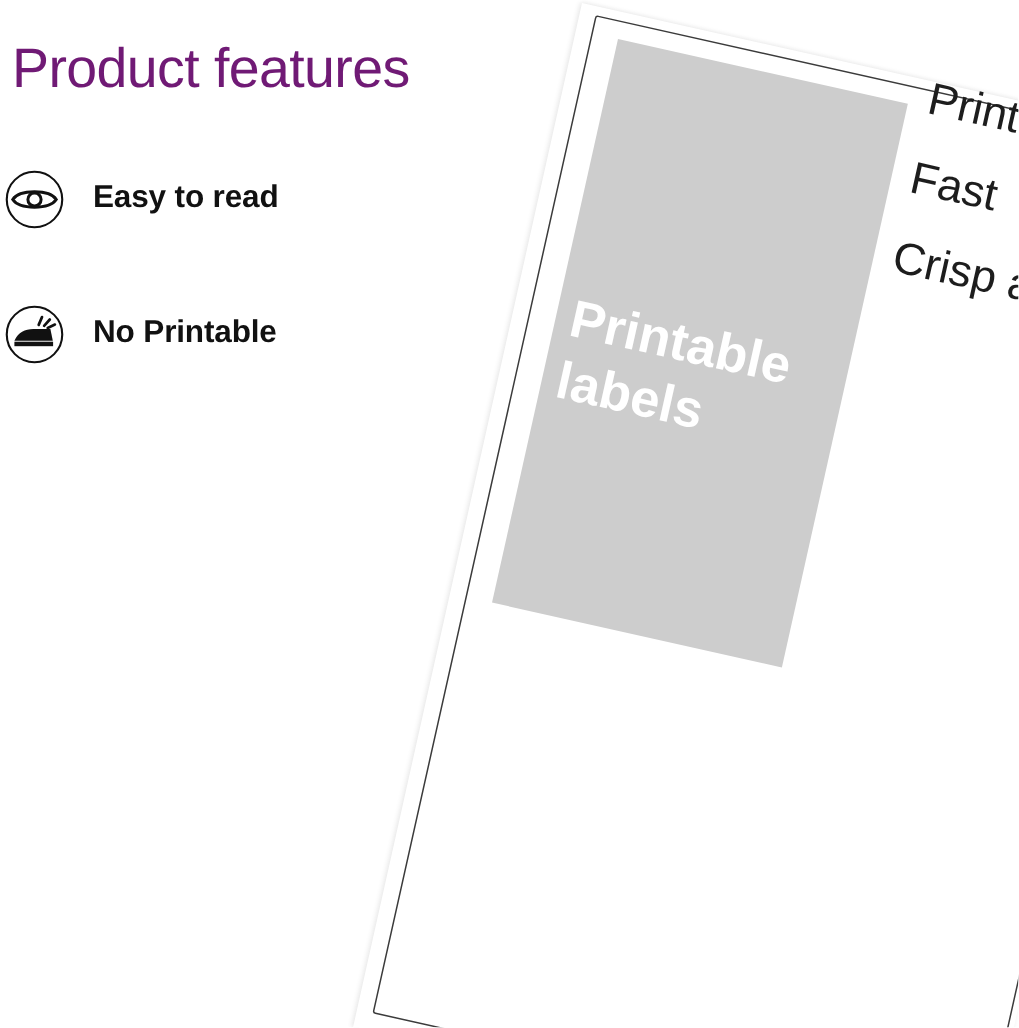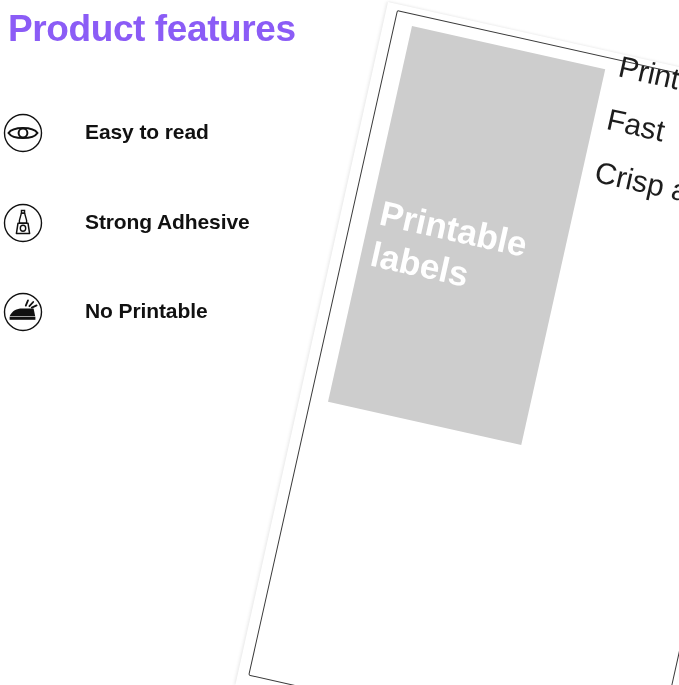--- a/index.html
+++ b/index.html
@@ -16,25 +16,25 @@
     width: 679px;
     height: 685px;
     background: #ffffff;
     overflow: hidden;
   }
 
   
   #page-title {
     position: absolute;
     left: 8px;
-    top: 8px;
+    top: 25px;
     font-size: 37px;
-    font-weight: bold;
+    font-weight: normal;
     letter-spacing: -0.4px;
-    color: #8b5cf6;
+    color: #701a75;
     white-space: nowrap;
     z-index: 6;
   }
 
   
   #feature-list {
     position: absolute;
     left: 0;
     top: 113px;
     width: 310px;
@@ -54,21 +54,20 @@
   .feature-icon svg { display: block; width: 40px; height: 40px; }
   .feature-label {
     position: absolute;
     left: 62px;
     top: 7px;
     font-size: 21px;
     font-weight: bold;
     color: #111111;
     white-space: nowrap;
     letter-spacing: -0.1px;
-    margin-left: 23px;
   }
 
   
   #label-sheet-group {
     position: absolute;
     left: 0;
     top: 0;
     width: 679px;
     height: 685px;
     z-index: 1;
@@ -163,32 +162,20 @@
       <span class="feature-icon">
         <svg viewBox="0 0 40 40">
           <circle cx="20" cy="20" r="18.5" fill="none" stroke="#111" stroke-width="1.4"></circle>
           <path d="M5.5 20 C10 13.2, 30 13.2, 34.5 20 C30 26.8, 10 26.8, 5.5 20 Z" fill="none" stroke="#111" stroke-width="2"></path>
           <circle cx="20" cy="20" r="4.4" fill="none" stroke="#111" stroke-width="2"></circle>
         </svg>
       </span>
       <span class="feature-label">Easy to read</span>
     </div>
 
-    <div class="feature-row">
-      <span class="feature-icon">
-        <svg viewBox="0 0 40 40">
-          <circle cx="20" cy="20" r="18.5" fill="none" stroke="#111" stroke-width="1.4"></circle>
-          <path d="M18.4 7.5 h3.2 v2.6 h-3.2 z" fill="none" stroke="#111" stroke-width="1.3"></path>
-          <path d="M18.4 10.1 L16.4 17.4 L16.4 20.2 L23.6 20.2 L23.6 17.4 L21.6 10.1 Z" fill="none" stroke="#111" stroke-width="1.4" stroke-linejoin="round"></path>
-          <path d="M15.0 20.2 L25.0 20.2 L26.6 30.6 L13.4 30.6 Z" fill="none" stroke="#111" stroke-width="1.5" stroke-linejoin="round"></path>
-          <ellipse cx="20" cy="25.3" rx="2.7" ry="3.0" fill="none" stroke="#111" stroke-width="1.4"></ellipse>
-        </svg>
-      </span>
-      <span class="feature-label">Strong Adhesive</span>
-    </div>
 
 
 
     <div class="feature-row">
       <span class="feature-icon">
         <svg viewBox="0 0 40 40">
           <circle cx="20" cy="20" r="18.5" fill="none" stroke="#111" stroke-width="1.4"></circle>
           <path d="M6.6 24.2 C9.2 18.6, 13.6 16.4, 19.2 16.4 L30.6 16.4 L32.2 24.2 Z" fill="#111"></path>
           <rect x="6.6" y="24.8" width="25.8" height="3.0" fill="#111"></rect>
           <path d="M22.8 13.6 L25.0 8.4" fill="none" stroke="#111" stroke-width="1.8" stroke-linecap="round"></path>

